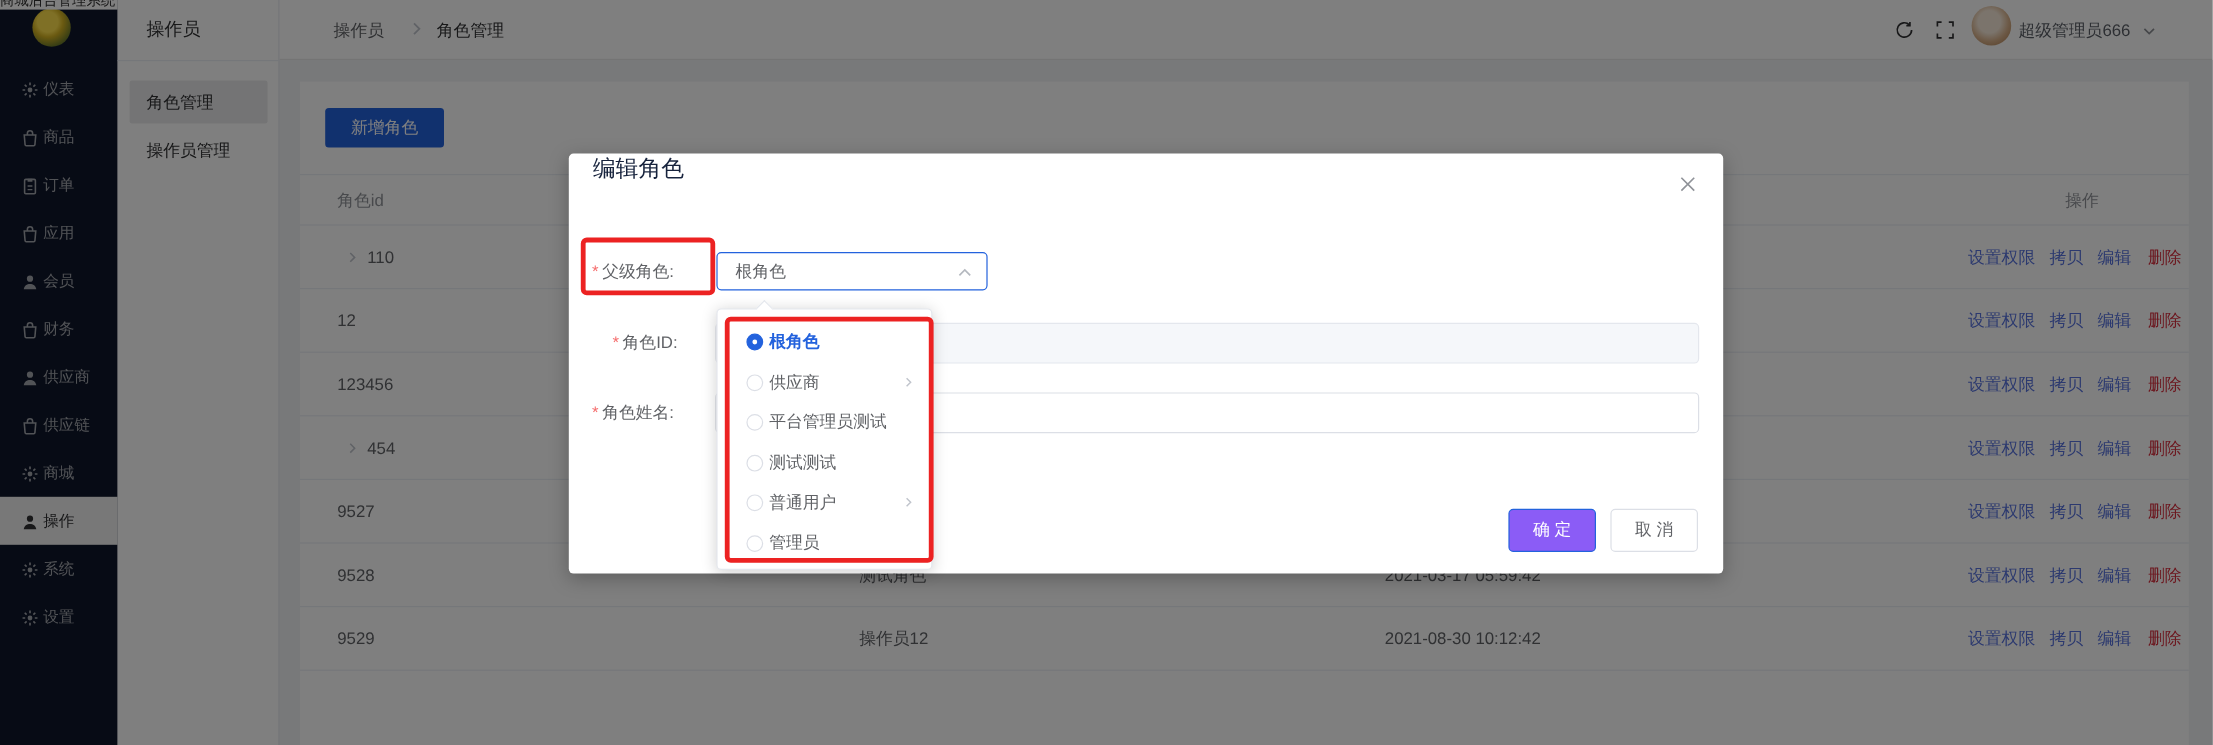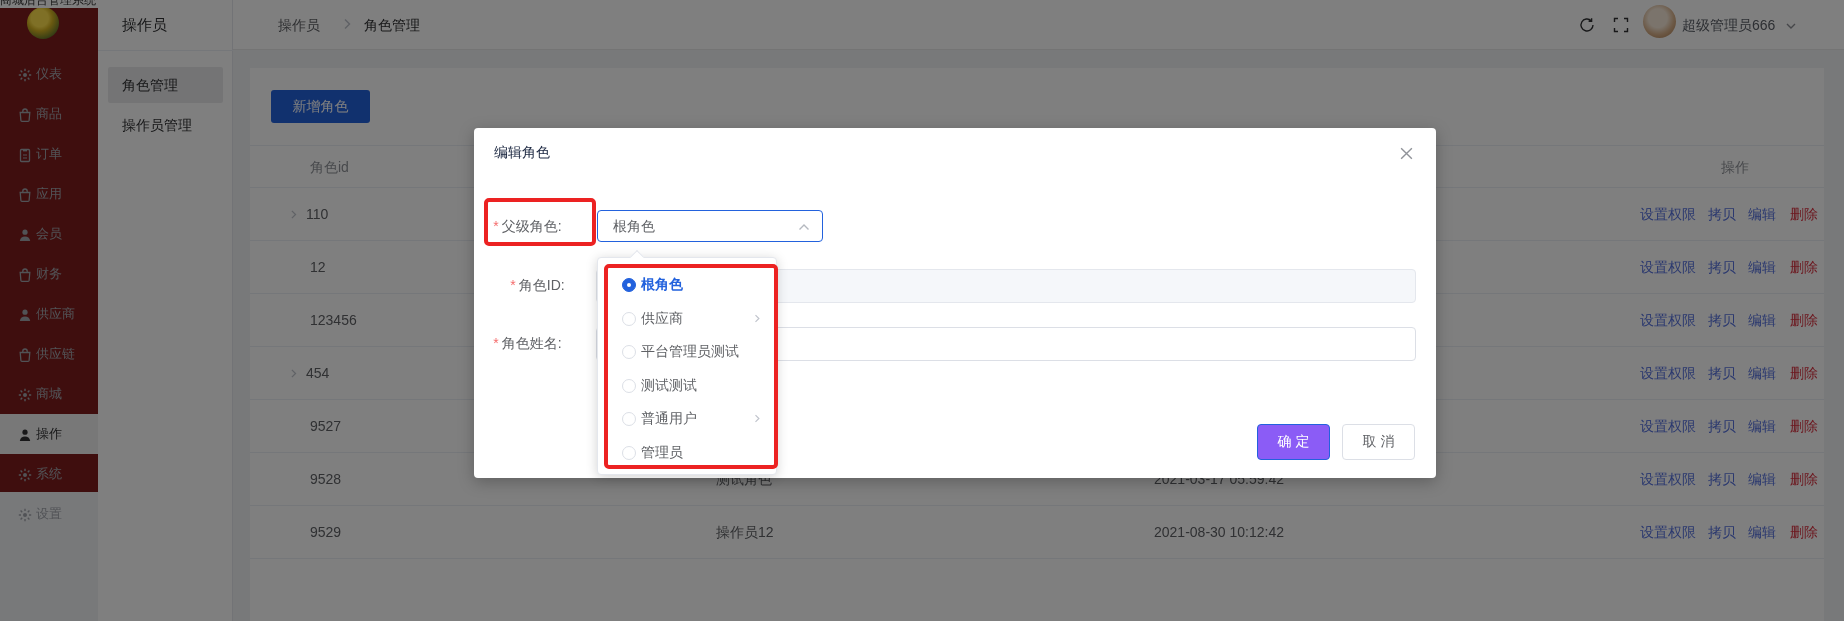--- a/index.html
+++ b/index.html
@@ -1,20 +1,20 @@
 <!DOCTYPE html>
 <html><head>
 <meta charset="utf-8">
 <style>
   * { margin:0; padding:0; box-sizing:border-box; }
   body { background:#555; font-family:"Liberation Sans","DejaVu Sans",sans-serif; }
   #app { position:relative; width:1844px; height:621px; overflow:hidden; background:#f0f2f5; font-size:14px; color:#606266; }
 
   
-  .sidebar { position:absolute; left:0; top:0; width:98px; height:492px; background:#7f1d1d; z-index:1; }
+  .sidebar { position:absolute; left:0; top:0; width:98px; height:621px; background:#0f172a; z-index:1; }
   .top-strip { position:absolute; left:0; top:0; width:98px; height:8px; background:#ffffff; overflow:hidden; z-index:2; }
   .top-strip span { display:block; margin-top:-8px; font-size:12px; color:#333; white-space:nowrap; letter-spacing:0; }
   .logo { position:absolute; left:27px; top:7px; width:32px; height:32px; border-radius:50%;
           background:radial-gradient(circle at 40% 35%, #ffe14d 0 30%, #d6b422 45%, #6b7a2a 75%, #4a5520 100%); }
   .side-items { position:absolute; left:0; top:54px; width:98px; }
   .side-item { position:relative; height:40px; line-height:40px; color:#a3a6ad; cursor:pointer; }
   .side-item svg { position:absolute; left:17px; top:13px; }
   .side-item .lbl { position:absolute; left:36px; font-size:13px; }
   .side-item.active { background:#f0f0f0; color:#303133; }
 
@@ -35,37 +35,37 @@
   .tb-user { position:absolute; left:1449px; top:0; height:50px; line-height:50px; color:#5a5e66; cursor:pointer; }
   .tb-caret { position:absolute; left:1552px; top:20px; color:#8c8f94; }
 
   
   .card { position:absolute; left:250px; top:68px; width:1574px; height:553px; background:#ffffff; z-index:1; }
   .btn-add { position:absolute; left:21px; top:22px; width:99px; height:33px; background:#2362dd; color:#ffffff;
              border:none; border-radius:3px; font-size:14px; cursor:pointer;text-align:center; }
   .ttable { position:absolute; left:0; top:77px; width:1574px; }
   .thead { position:relative; height:43px; line-height:43px; border-top:1px solid #ebeef5; border-bottom:1px solid #ebeef5; color:#909399; }
   .trow { position:relative; height:53px; line-height:53px; border-bottom:1px solid #ebeef5; color:#606266; }
-  .c-id { position:absolute; left:31px;margin-left:29px; }
+  .c-id { position:absolute; left:31px; }
   .c-id-ind { position:absolute; left:56px; }
   .c-exp { position:absolute; left:37px; top:20px; color:#c0c4cc; cursor:pointer; }
   .c-name { position:absolute; left:466px; }
   .c-time { position:absolute; left:904px; }
   .c-ophead { position:absolute; left:1440px; width:90px; text-align:center; }
   .lnk { position:absolute; color:#5873de; cursor:pointer; }
   .lnk.del { color:#d9303f; }
   .l1{left:1390px;} .l2{left:1458px;} .l3{left:1498px;} .l4{left:1540px;}
 
   
   .dim { position:absolute; inset:0; background:rgba(0,0,0,0.5); z-index:10; }
 
   
   .modal { position:absolute; left:474px; top:128px; width:962px; height:350px; background:#ffffff; border-radius:4px;
            box-shadow:0 4px 16px rgba(0,0,0,.25); z-index:20; }
-  .modal-title { position:absolute; left:20px; top:16px; font-size:14px; color:#17233d; }
+  .modal-title { position:absolute; left:20px; top:0; font-size:19px; color:#17233d; }
   .modal-close { position:absolute; left:925px; top:18px; color:#909399; cursor:pointer; }
   .f-label { position:absolute; left:0; width:107px; text-align:center; color:#606266; }
   .f-label .req { color:#f56c6c; margin-right:3px; }
   .lab1 { top:90px; } .lab2 { top:149px;padding-left:20px; } .lab3 { top:207px; }
   .sel { position:absolute; left:123px; top:82px; width:226px; height:32px; border:1px solid #2362dd; border-radius:4px;
          background:#fff; line-height:30px; cursor:pointer; }
   .sel .sel-val { margin-left:15px; color:#606266; }
   .sel .caret { position:absolute; right:12px; top:12px; color:#b4b8bf; }
   .inp { position:absolute; left:122px; width:820px; height:34px; border:1px solid #dcdfe6; border-radius:4px; background:#fff; }
   .inp.disabled { background:#f5f7fa; border-color:#e4e7ed; }

